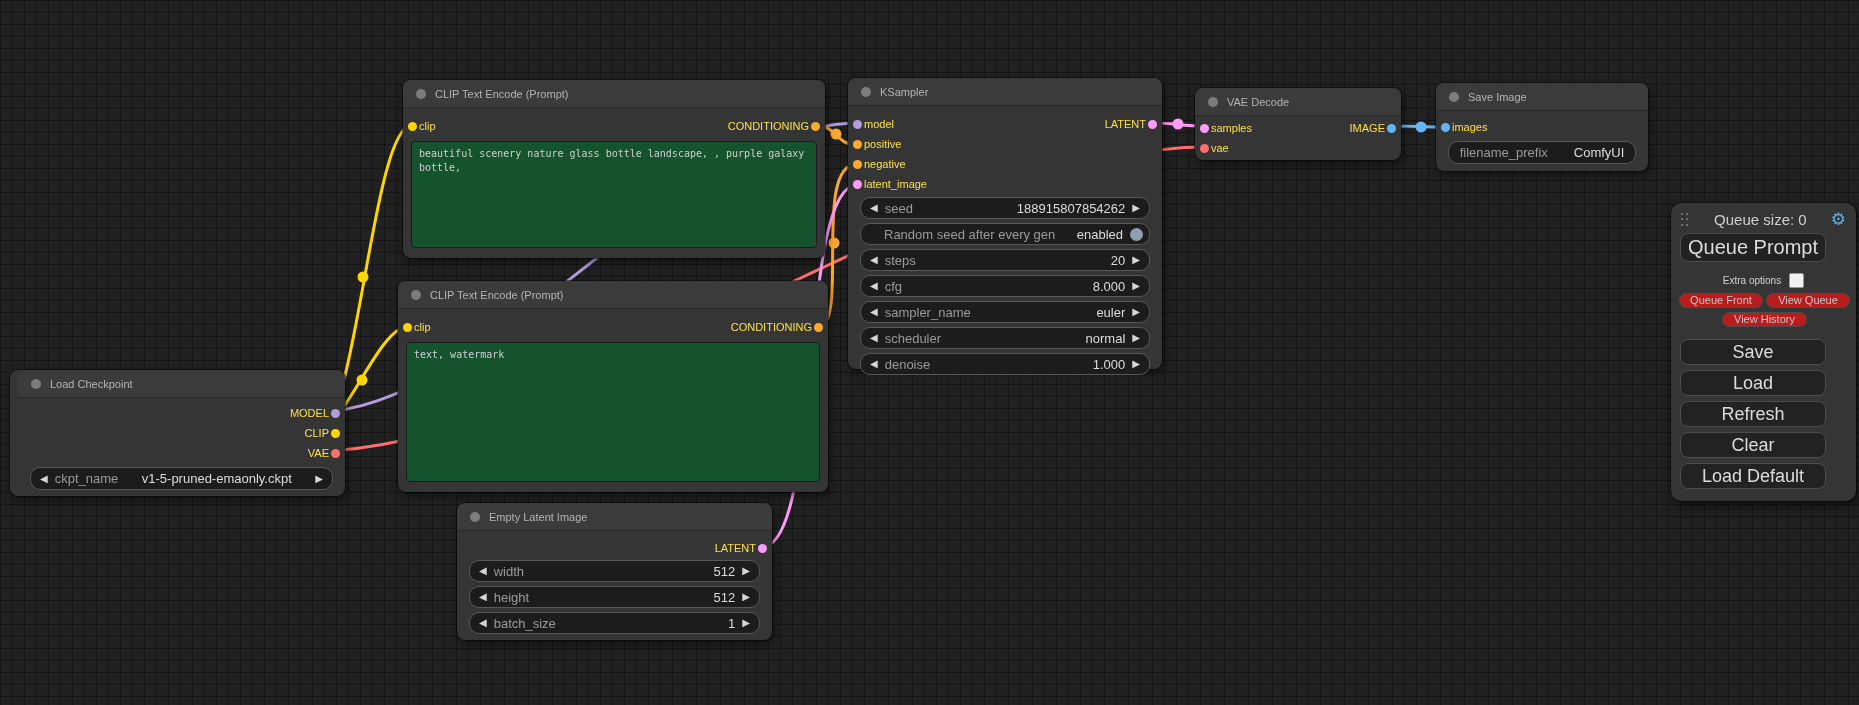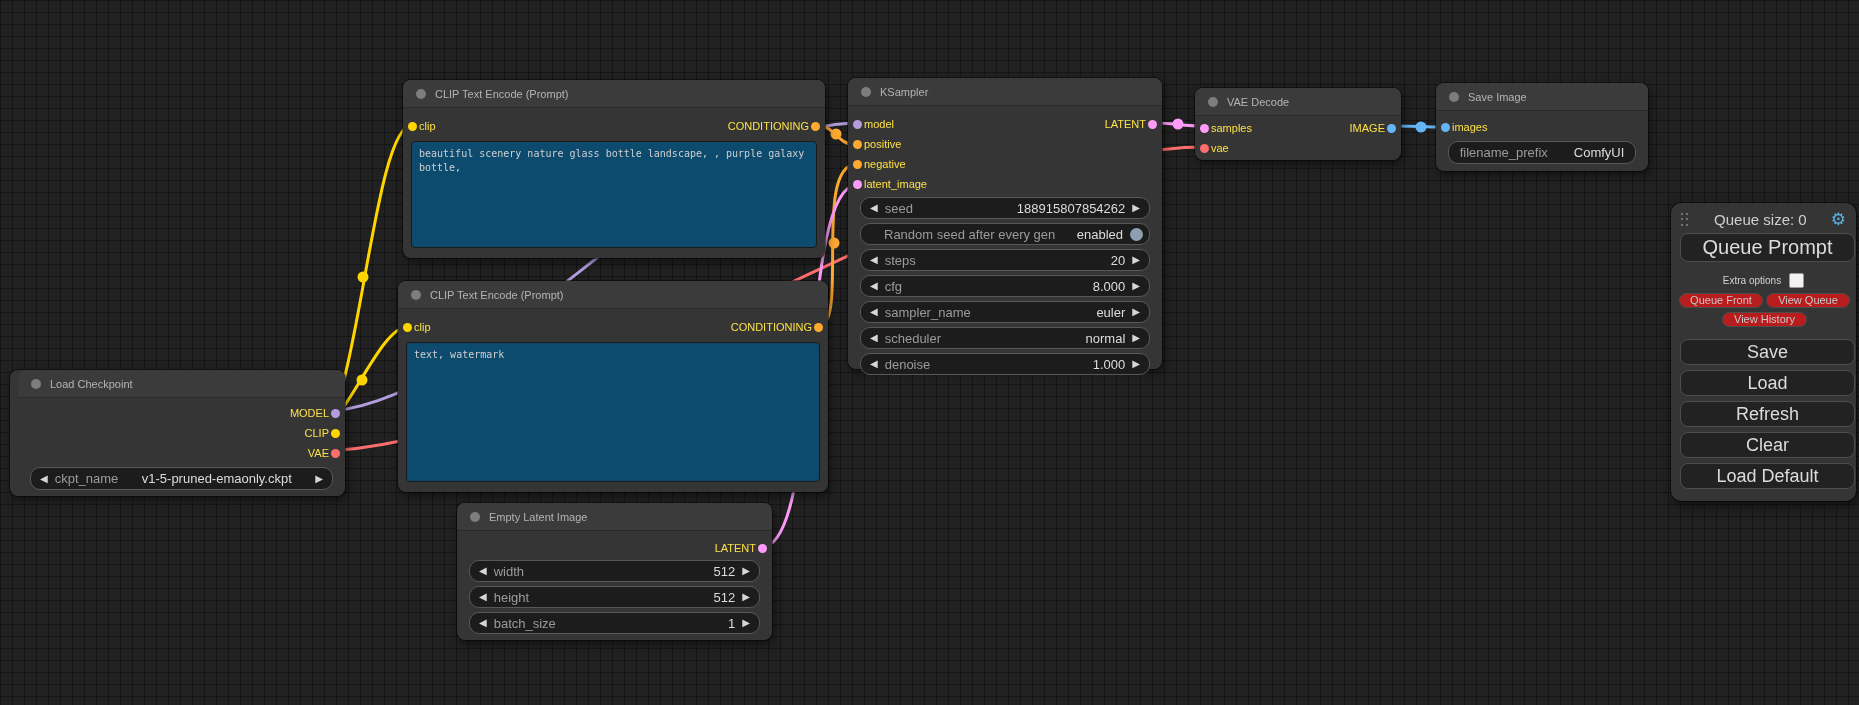--- a/index.html
+++ b/index.html
@@ -22,21 +22,21 @@
   .sl{font-size:11px;color:#fde047;white-space:nowrap;}
   .ol{margin-left:auto;}
   .widget{height:20px;margin:0 12px 4px 12px;background:#1c1c1c;
     border:1px solid #585858;border-radius:10px;display:flex;align-items:center;
     padding:0 9px;font-size:13px;gap:7px;}
   .arr{color:#d6d6d6;font-size:10px;line-height:1;flex:0 0 auto;}
   .wl{color:#9b9b9b;white-space:nowrap;}
   .wv{margin-left:auto;color:#dcdcdc;white-space:nowrap;}
   .wv.centered{flex:1;text-align:center;margin-left:0;}
   .knob{width:13px;height:13px;border-radius:50%;flex:0 0 auto;margin-right:-3px;}
-  .promptbox{position:absolute;left:8px;right:8px;background:#0c4a6e;border:1px solid #1a1a1a;
+  .promptbox{position:absolute;left:8px;right:8px;background:#14532d;border:1px solid #1a1a1a;
     border-radius:4px;color:#cfcfcf;font-family:"DejaVu Sans Mono",monospace;
     font-size:10px;line-height:14px;padding:5px 7px;overflow:hidden;white-space:pre-wrap;word-break:break-word;}
   
   #n-load{left:10px;top:370px;width:327px;height:126px;padding-left:8px;}
   #n-load .body{padding-top:5px;}
   #n-load .widget{margin-top:4px;height:21px;}
   #n-clip1{left:403px;top:80px;width:422px;height:178px;}
   #n-clip2{left:398px;top:281px;width:430px;height:211px;}
   .clipnode .srow{margin-top:8px;}
   #n-clip1 .promptbox{top:61px;height:95px;}
@@ -55,21 +55,21 @@
   #n-save .wv{margin-left:0;}
   
   #queue{position:absolute;z-index:3;left:1671px;top:203px;width:185px;height:298px;
     background:#353535;border-radius:10px;box-shadow:0 0 0 1px rgba(0,0,0,0.4),3px 5px 12px rgba(0,0,0,0.55);}
   .qhead{display:flex;align-items:flex-end;padding:8px 10px 0 10px;gap:24px;}
   .drag{width:9px;height:15px;display:grid;grid-template-columns:repeat(2,1fr);grid-template-rows:repeat(3,1fr);gap:1px;}
   .drag i{width:2px;height:2px;border-radius:50%;background:#878787;}
   .qsize{flex:1;text-align:center;color:#cfcfcf;font-size:15px;}
   .gear{font-size:17px;line-height:1;font-family:"DejaVu Sans",sans-serif;}
   .qbtn{display:block;box-sizing:border-box;background:#222;border:1px solid #4d4d4d;
-    border-radius:8px;color:#dcdcdc;text-align:center;position:absolute;left:9px;width:175px;cursor:default;}
+    border-radius:8px;color:#dcdcdc;text-align:center;position:absolute;left:9px;width:146px;cursor:default;}
   .qbig{font-size:18px;height:26px;line-height:24px;}
   #btn-queue-prompt{top:30px;height:29px;line-height:27px;font-size:20px;}
   .extras{position:absolute;top:70px;left:0;width:100%;display:flex;justify-content:center;
     align-items:center;gap:8px;color:#d2d2d2;font-size:10px;}
   .chk{width:13px;height:13px;background:#f2f2f2;border:1px solid #9a9a9a;border-radius:2px;}
   .qsmall{position:absolute;box-sizing:border-box;height:15px;line-height:13px;font-size:11px;color:#c8c8c8;
     background:#b91c1c;border:1px solid #4d4d4d;border-radius:8px;text-align:center;}
   #btn-queue-front{left:8px;top:90px;width:84px;}
   #btn-view-queue{left:95px;top:90px;width:84px;}
   #btn-view-history{left:51px;top:109px;width:85px;}

